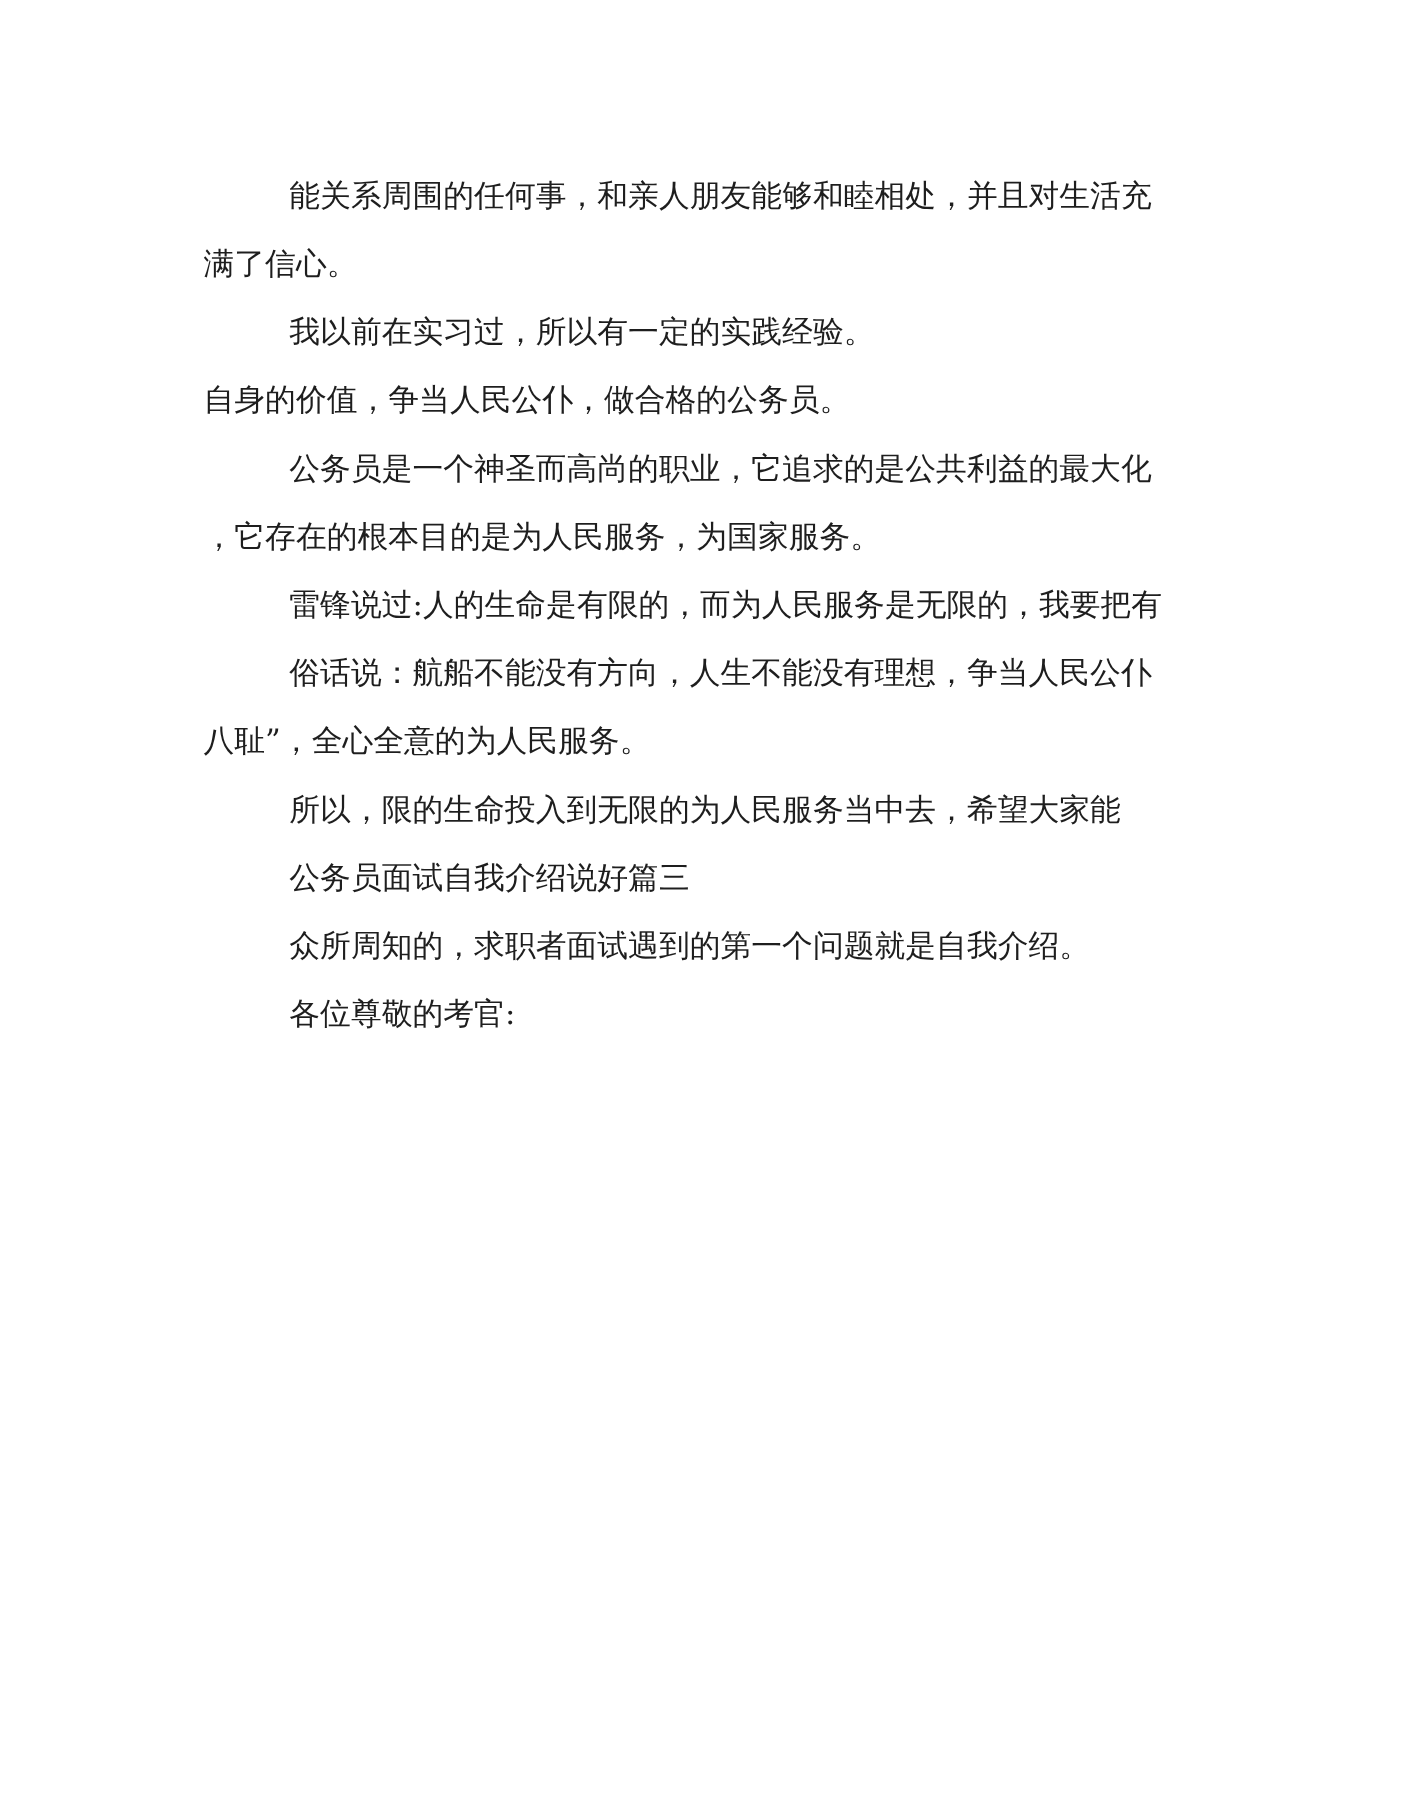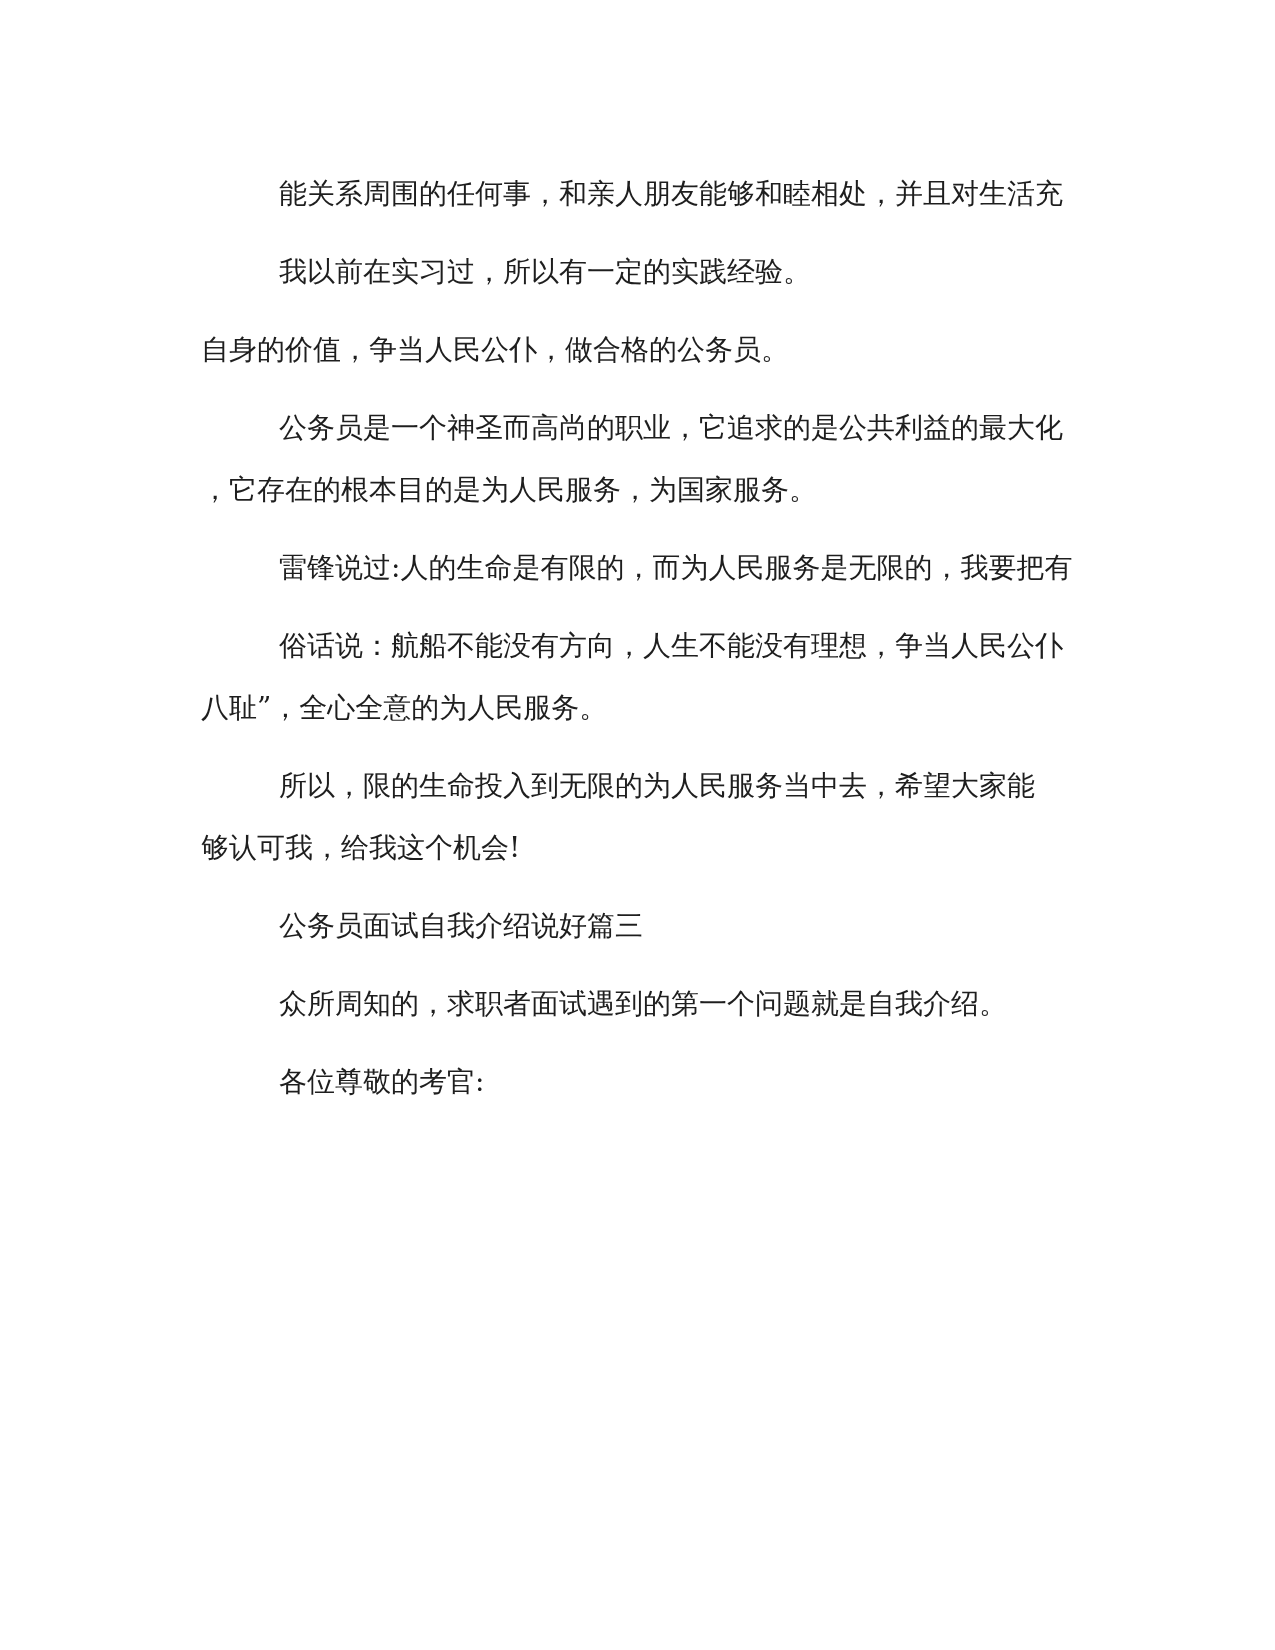--- a/index.html
+++ b/index.html
@@ -19,60 +19,60 @@
     position: absolute;
     top: 147px;
     left: 185px;
     width: 910px;
     color: #1e1e1e;
     font-size: 28px;
     font-weight: 400;
     letter-spacing: 0;
   }
   .paragraph {
-    margin: 16px;
+    margin: 0;
     padding: 0;
   }
   .line {
     height: 62px;
     line-height: 62px;
     white-space: pre;
   }
   .line.indent {
     text-indent: 78px;
   }
 </style>
 </head>
 <body>
 
 <div class="page" style="background: rgb(255, 255, 255);">
   <div class="doc-text" style="color: rgb(30, 30, 30);">
       <div class="paragraph">
         <div class="line indent">能关系周围的任何事，和亲人朋友能够和睦相处，并且对生活充</div>
+        <div class="line">满了信心。</div>
       </div>
       <div class="paragraph">
         <div class="line indent">我以前在实习过，所以有一定的实践经验。</div>
       </div>
       <div class="paragraph">
         <div class="line">自身的价值，争当人民公仆，做合格的公务员。</div>
       </div>
       <div class="paragraph">
         <div class="line indent">公务员是一个神圣而高尚的职业，它追求的是公共利益的最大化</div>
         <div class="line">，它存在的根本目的是为人民服务，为国家服务。</div>
       </div>
       <div class="paragraph">
         <div class="line indent">雷锋说过:人的生命是有限的，而为人民服务是无限的，我要把有</div>
       </div>
       <div class="paragraph">
         <div class="line indent">俗话说：航船不能没有方向，人生不能没有理想，争当人民公仆</div>
         <div class="line">八耻”，全心全意的为人民服务。</div>
       </div>
       <div class="paragraph">
         <div class="line indent">所以，限的生命投入到无限的为人民服务当中去，希望大家能</div>
-        <div class="line">够认可我，给我这个机会!</div>
       </div>
       <div class="paragraph">
         <div class="line indent">公务员面试自我介绍说好篇三</div>
       </div>
       <div class="paragraph">
         <div class="line indent">众所周知的，求职者面试遇到的第一个问题就是自我介绍。</div>
       </div>
       <div class="paragraph">
         <div class="line indent">各位尊敬的考官:</div>
       </div>

